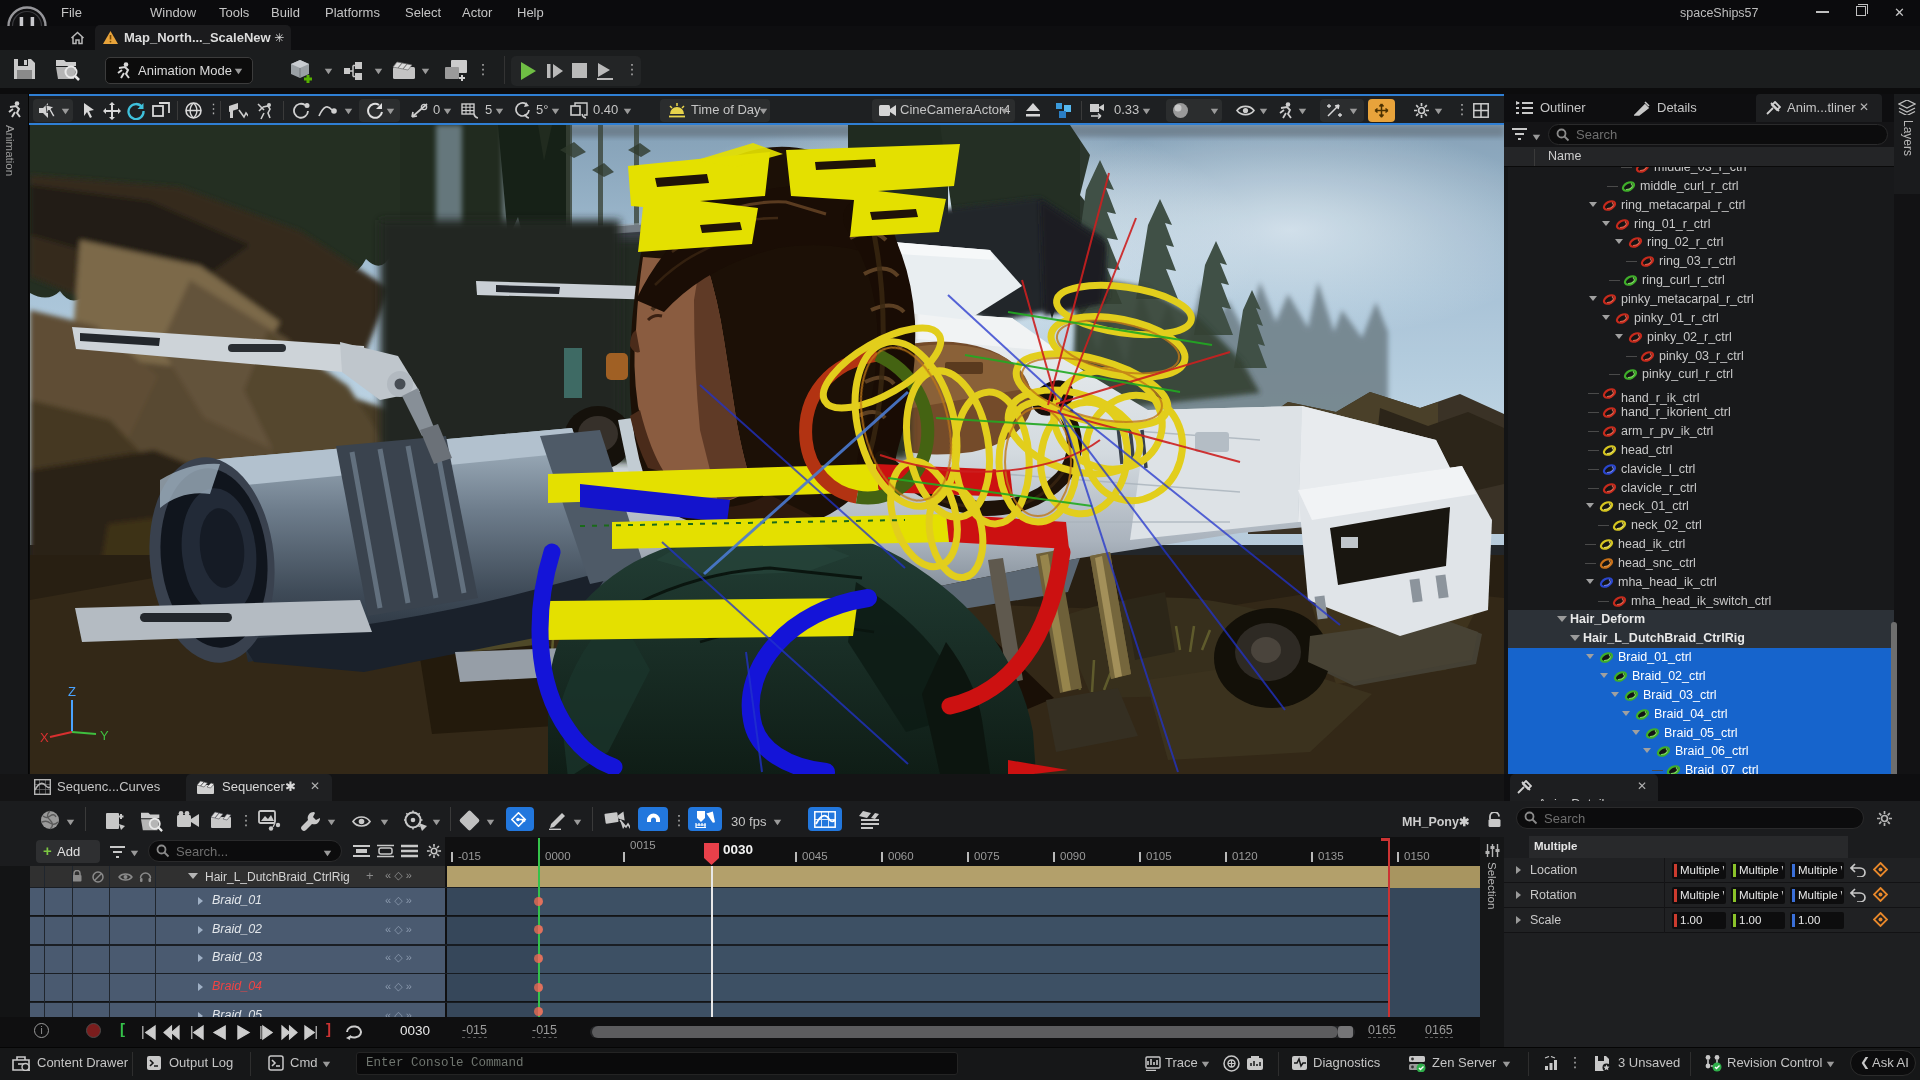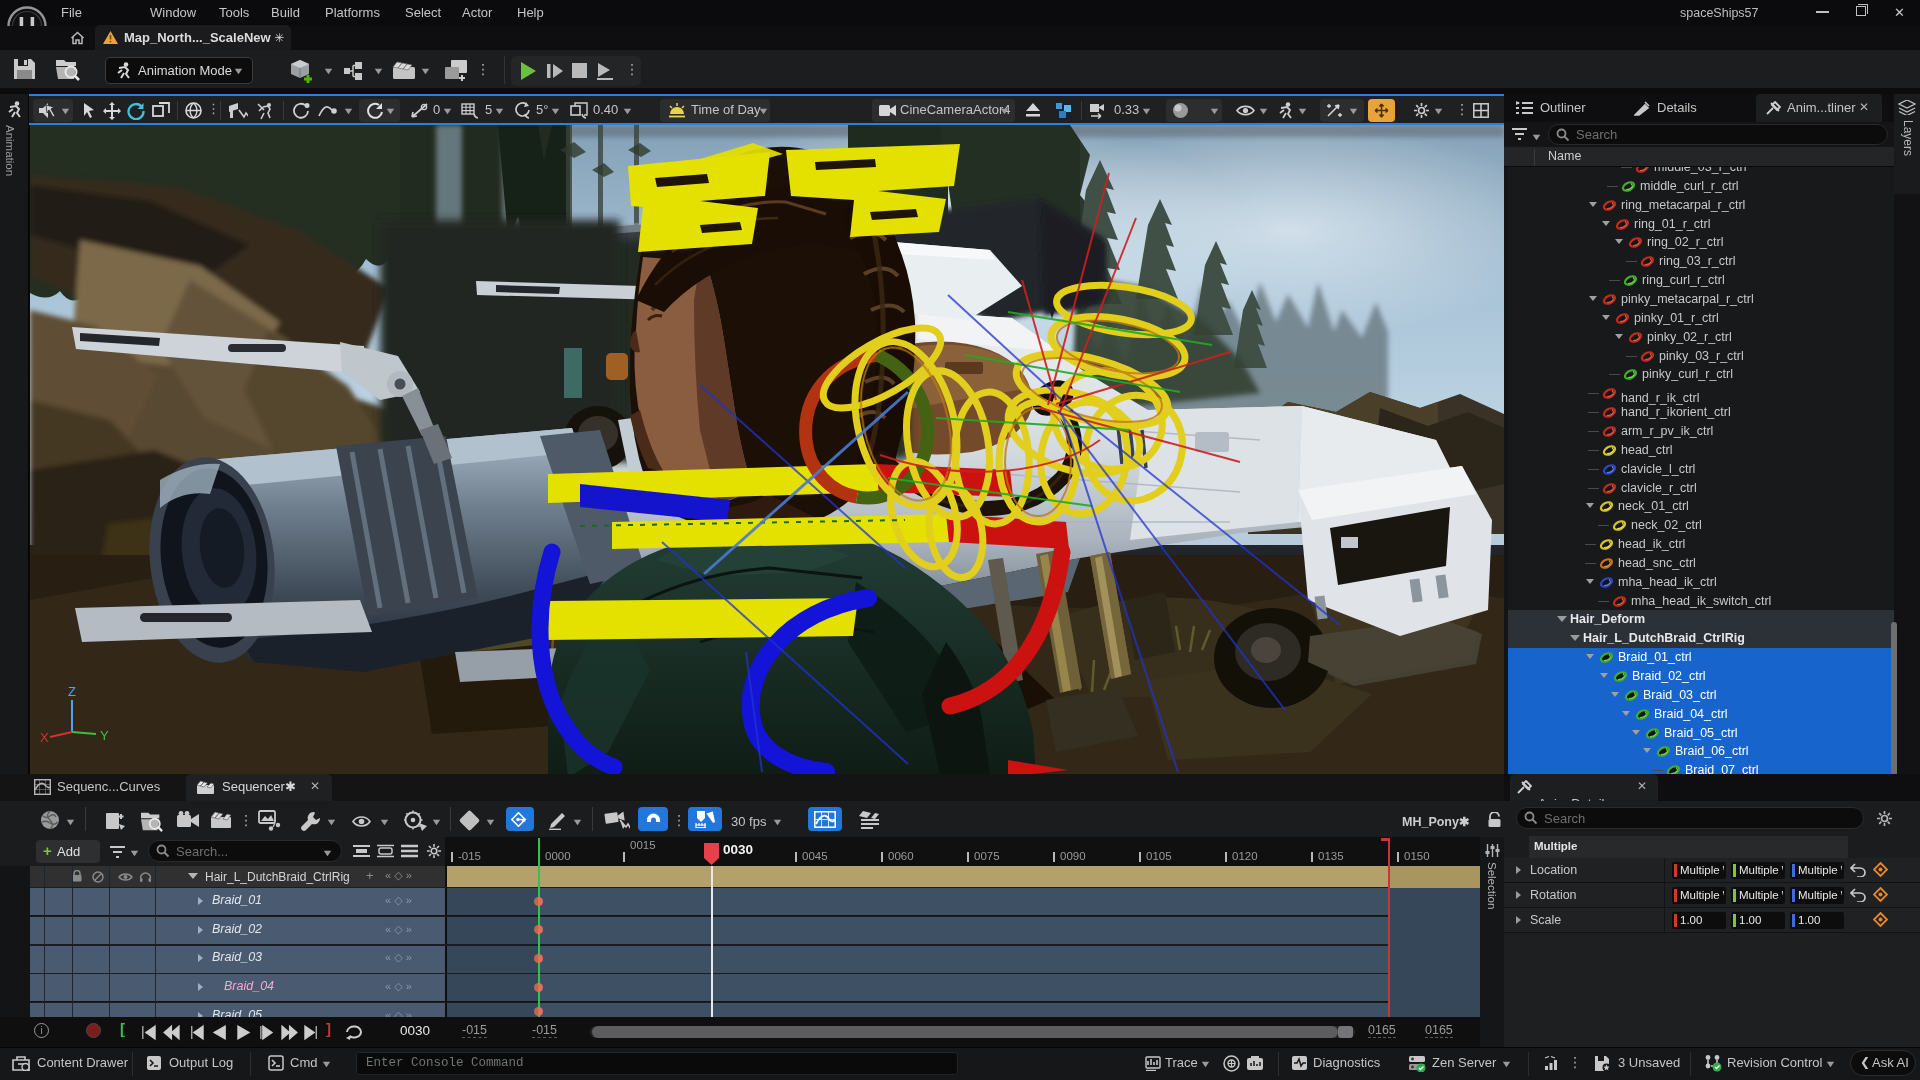--- a/index.html
+++ b/index.html
@@ -1039,21 +1039,21 @@
 <div class="abs" style="left:212px;top:147.7px;color:#e2e6ea;font-size:12.5px;font-style:italic;">Braid_02</div>
 <div class="abs" style="left:385px;top:148.7px;color:#8a99ad;font-size:11px;">« ◇ »</div>
 <div class="abs" style="left:30px;top:171.4px;width:417px;height:27.2px;background:#4a5a70;"></div>
 <div class="abs" style="left:447px;top:171.4px;width:1033px;height:27.2px;background:#3d5064;"></div>
 <div class="abs" style="left:198px;top:180.4px;width:0;height:0;border-top:4.5px solid transparent;border-bottom:4.5px solid transparent;border-left:5.5px solid #9fb0c5;"></div>
 <div class="abs" style="left:212px;top:176.4px;color:#e2e6ea;font-size:12.5px;font-style:italic;">Braid_03</div>
 <div class="abs" style="left:385px;top:177.4px;color:#8a99ad;font-size:11px;">« ◇ »</div>
 <div class="abs" style="left:30px;top:200.1px;width:417px;height:27.2px;background:#4a5a70;"></div>
 <div class="abs" style="left:447px;top:200.1px;width:1033px;height:27.2px;background:#3d5064;"></div>
 <div class="abs" style="left:198px;top:209.1px;width:0;height:0;border-top:4.5px solid transparent;border-bottom:4.5px solid transparent;border-left:5.5px solid #9fb0c5;"></div>
-<div class="abs" style="left:212px;top:205.1px;color:#f9a8d4;font-size:12.5px;font-style:italic;margin-left:12px;">Braid_04</div>
+<div class="abs" style="left:212px;top:205.1px;color:#ef4444;font-size:12.5px;font-style:italic;">Braid_04</div>
 <div class="abs" style="left:385px;top:206.1px;color:#8a99ad;font-size:11px;">« ◇ »</div>
 <div class="abs" style="left:30px;top:228.8px;width:417px;height:14.2px;background:#4a5a70;"></div>
 <div class="abs" style="left:447px;top:228.8px;width:1033px;height:14.2px;background:#3d5064;"></div>
 <div class="abs" style="left:198px;top:237.8px;width:0;height:0;border-top:4.5px solid transparent;border-bottom:4.5px solid transparent;border-left:5.5px solid #9fb0c5;"></div>
 <div class="abs" style="left:212px;top:233.8px;color:#e2e6ea;font-size:12.5px;font-style:italic;">Braid_05</div>
 <div class="abs" style="left:385px;top:234.8px;color:#8a99ad;font-size:11px;">« ◇ »</div>
 <div class="abs" style="left:44px;top:92px;width:1px;height:151px;background:#20262e;"></div>
 <div class="abs" style="left:72px;top:92px;width:1px;height:151px;background:#20262e;"></div>
 <div class="abs" style="left:109px;top:92px;width:1px;height:151px;background:#20262e;"></div>
 <div class="abs" style="left:155px;top:92px;width:1px;height:151px;background:#20262e;"></div>

